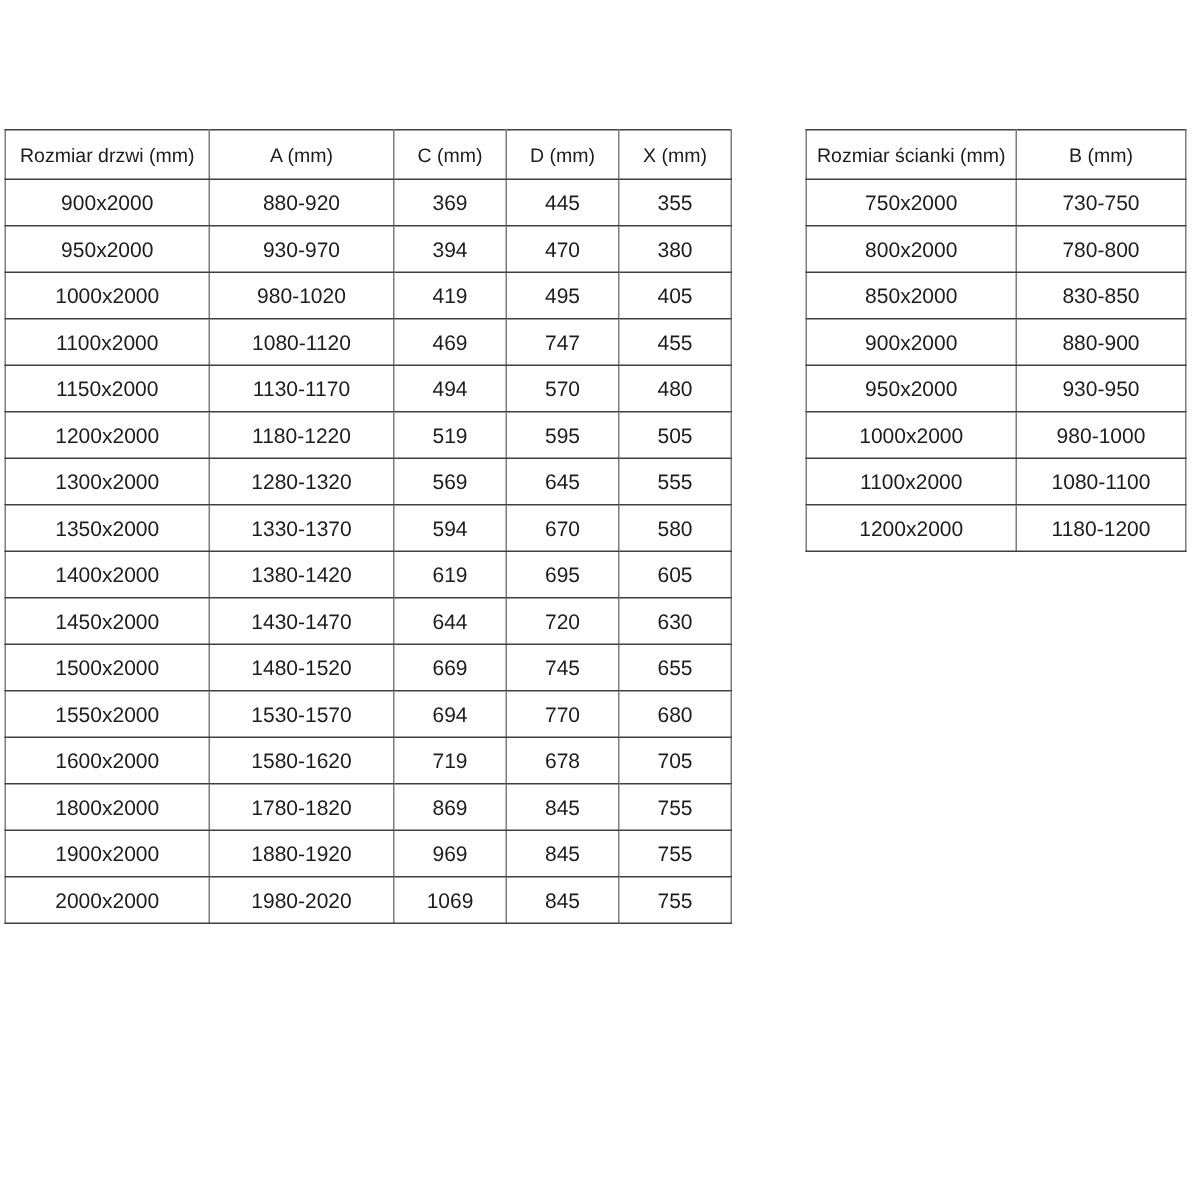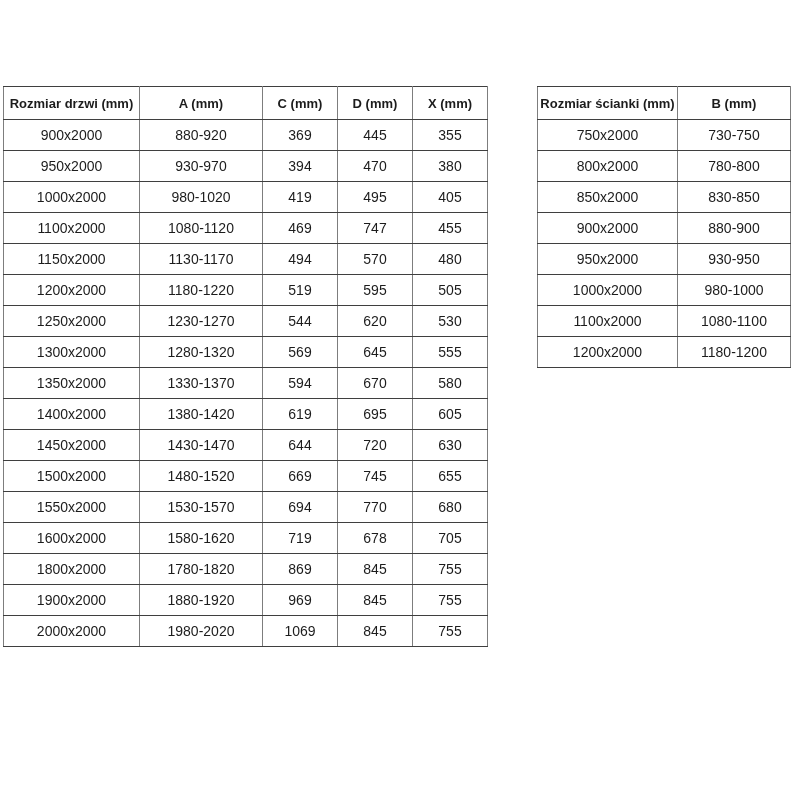--- a/index.html
+++ b/index.html
@@ -27,21 +27,21 @@
     border: 1px solid;
     border-color: #3f3f3f #7d7d7d; 
     text-align: center;
     vertical-align: middle;
     color: #1c1c1c;
     padding: 0;
     overflow: hidden;
     white-space: nowrap;
   }
   table.spec th {
-    font-weight: bold;
+    font-weight: normal;
     font-size: 13px;
     height: 32px;
   }
   table.spec td {
     font-size: 14px;
     height: 30px;
   }
   #doors-table { left: 3px;  top: 86px; width: 484px; }
   #walls-table { left: 537px; top: 86px; width: 253px; padding-left: 24px; }
 </style>
@@ -104,27 +104,20 @@
           <td>480</td>
         </tr>
         <tr>
           <td>1200x2000</td>
           <td>1180-1220</td>
           <td>519</td>
           <td>595</td>
           <td>505</td>
         </tr>
         <tr>
-          <td>1250x2000</td>
-          <td>1230-1270</td>
-          <td>544</td>
-          <td>620</td>
-          <td>530</td>
-        </tr>
-        <tr>
           <td>1300x2000</td>
           <td>1280-1320</td>
           <td>569</td>
           <td>645</td>
           <td>555</td>
         </tr>
         <tr>
           <td>1350x2000</td>
           <td>1330-1370</td>
           <td>594</td>

